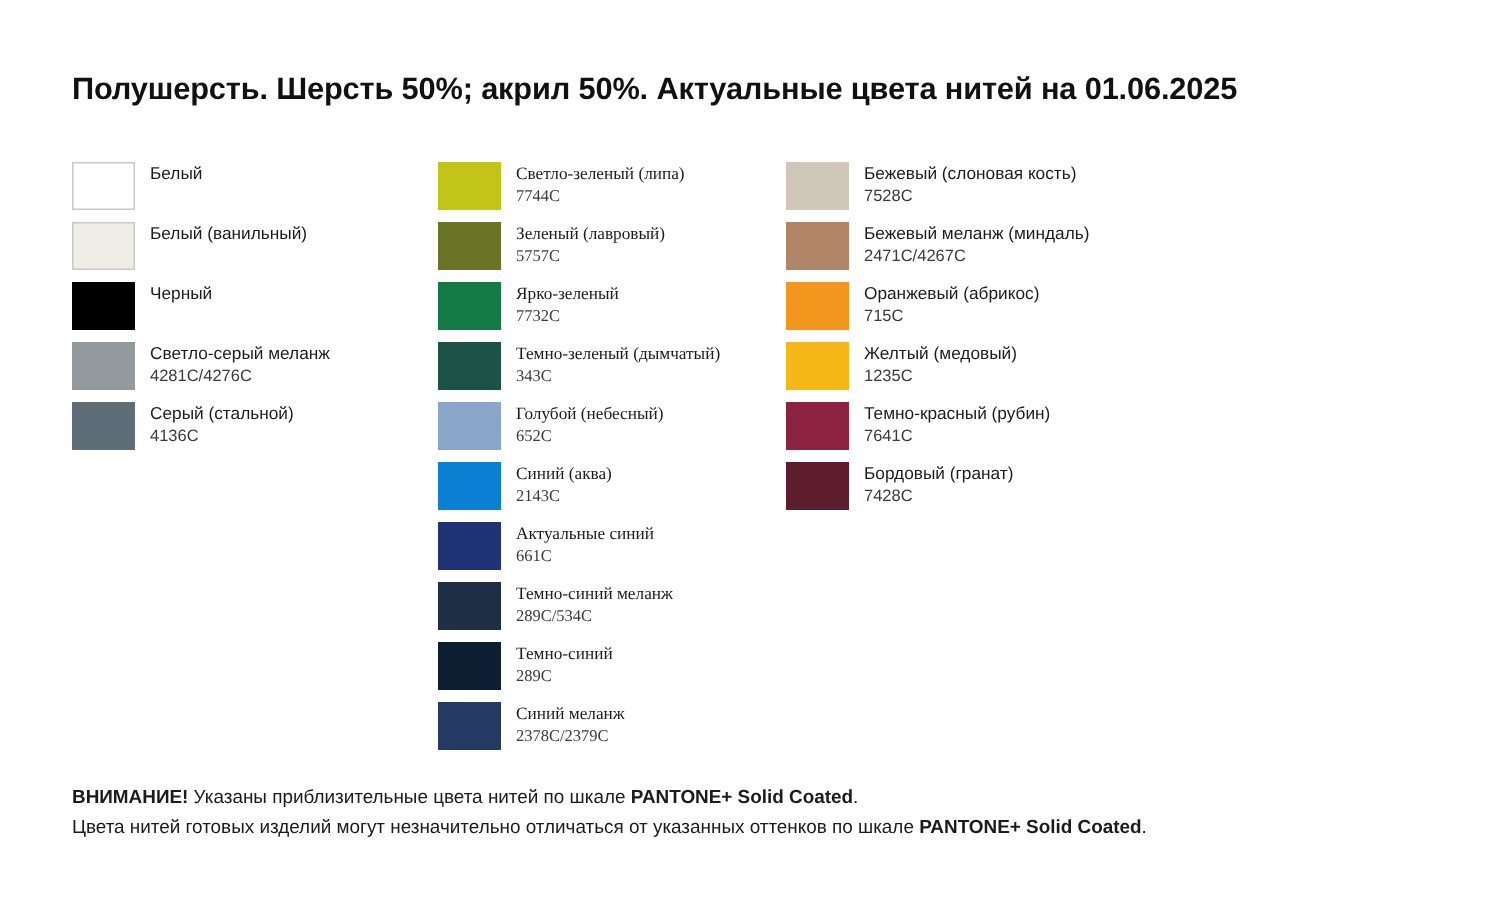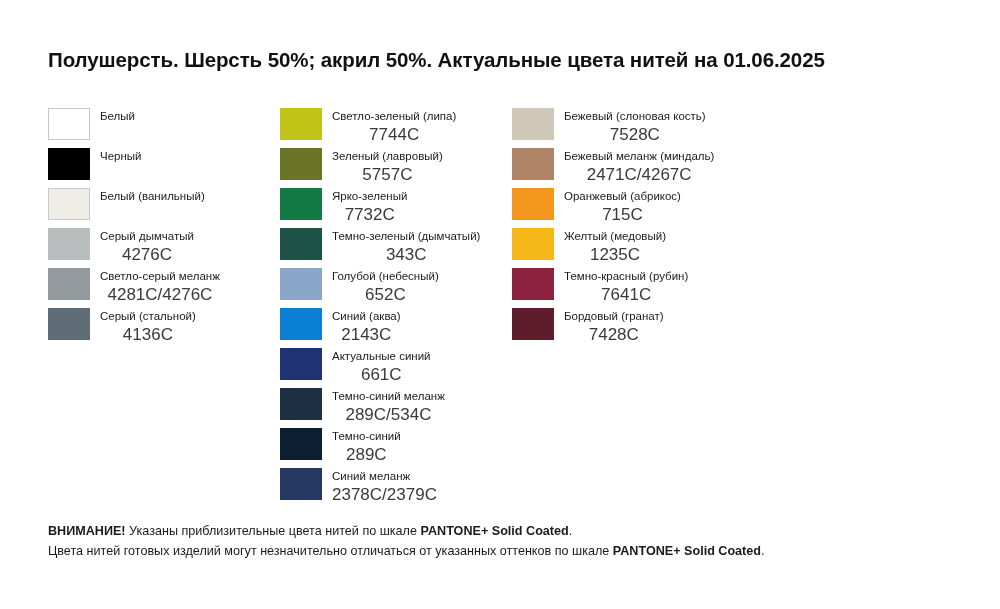--- a/index.html
+++ b/index.html
@@ -37,21 +37,21 @@
     top: 108px;
     width: 920px;
     display: flex;
     flex-direction: row;
     gap: 14px;
   }
   .column {
     width: 218px;
     flex: 0 0 218px;
   }
-  .column.col2 { margin-left: 0; }
+  .column.col2 { margin-left: 12px; font-family: Liberation Serif, serif; }
   .swatch-row {
     display: flex;
     flex-direction: row;
     align-items: flex-start;
     height: 40px;
     margin-bottom: 0px;
   }
   .swatch {
     width: 42px;
     height: 32px;
@@ -68,24 +68,23 @@
   }
   .name {
     font-size: 11.5px;
     color: #1b1b1b;
     white-space: nowrap;
   }
   .name.bold {
     font-weight: bold;
   }
   .code {
-    font-size: 17px;
+    font-size: 11px;
     color: #3a3a3a;
     white-space: nowrap;
-    text-align: center;
   }
   .footer {
     position: absolute;
     left: 48px;
     top: 522px;
     width: 920px;
     font-size: 12.6px;
     color: #1b1b1b;
     line-height: 1.55;
   }
@@ -103,38 +102,31 @@
 
     <div class="column">
       <div class="swatch-row">
         <div class="swatch bordered" style="background:#ffffff"></div>
         <div class="labels">
           <div class="name">Белый</div>
           <div class="code"></div>
         </div>
       </div>
       <div class="swatch-row">
+        <div class="swatch bordered" style="background:#efeee6"></div>
+        <div class="labels">
+          <div class="name">Белый (ванильный)</div>
+          <div class="code"></div>
+        </div>
+      </div>
+      <div class="swatch-row">
         <div class="swatch" style="background:#000000"></div>
         <div class="labels">
           <div class="name">Черный</div>
           <div class="code"></div>
-        </div>
-      </div>
-      <div class="swatch-row">
-        <div class="swatch bordered" style="background:#efeee6"></div>
-        <div class="labels">
-          <div class="name">Белый (ванильный)</div>
-          <div class="code"></div>
-        </div>
-      </div>
-      <div class="swatch-row">
-        <div class="swatch" style="background:#b9bdbd"></div>
-        <div class="labels">
-          <div class="name">Серый дымчатый</div>
-          <div class="code">4276C</div>
         </div>
       </div>
       <div class="swatch-row">
         <div class="swatch" style="background:#939a9e"></div>
         <div class="labels">
           <div class="name">Светло-серый меланж</div>
           <div class="code">4281C/4276C</div>
         </div>
       </div>
       <div class="swatch-row">

